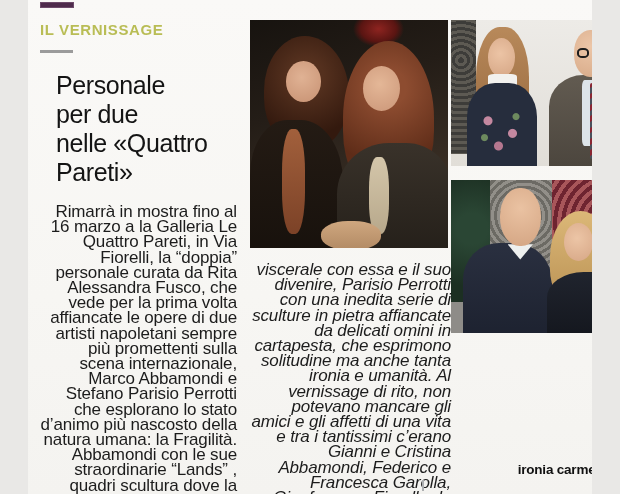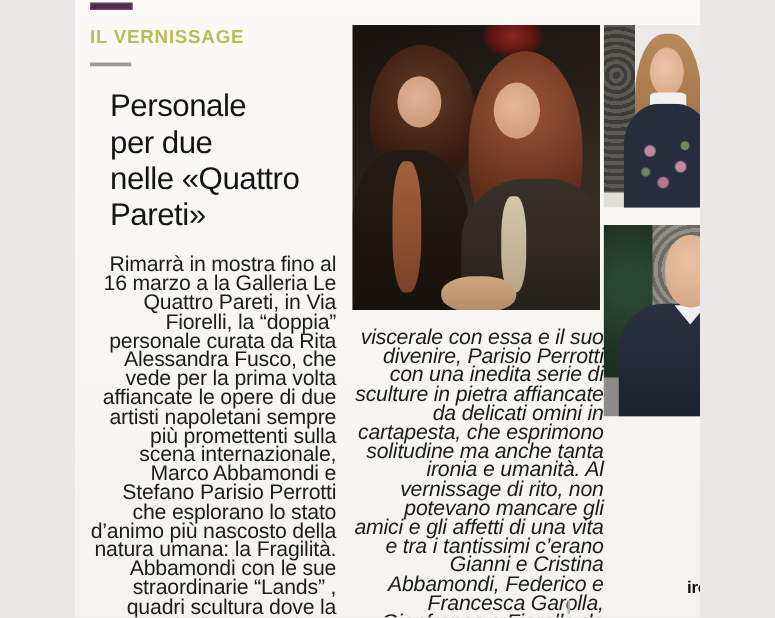--- a/index.html
+++ b/index.html
@@ -1,17 +1,17 @@
 <!DOCTYPE html>
 <html><head>
 <meta charset="utf-8">
 <style>
   html,body{margin:0;padding:0;background:#e9e8e6;}
   .page{
-    position:relative;width:500px;height:494px;margin:0 auto;
+    position:relative;width:564px;height:494px;margin:0 auto;
     background:linear-gradient(180deg,#faf9f7 0%,#f7f6f3 60%,#f4f3f0 100%);
     font-family:"Liberation Sans", sans-serif;color:#1b1b1b;overflow:hidden;
   }
   .abs{position:absolute;}
 
   
   .kicker-bar{left:12px;top:2px;width:34px;height:6px;background:#4f2b4c;box-shadow:0 0 0 1px #6d4a6a inset;}
   .kicker{left:12px;top:21px;font-size:15px;font-weight:bold;color:#b9bd55;letter-spacing:0.6px;}
   .kicker-rule{left:12px;top:50px;width:33px;height:3px;background:#9b9b9b;}
   .headline{left:12px;top:55px;font-size:25px;line-height:29px;letter-spacing:-0.4px;color:#141414;white-space:pre-line;}

